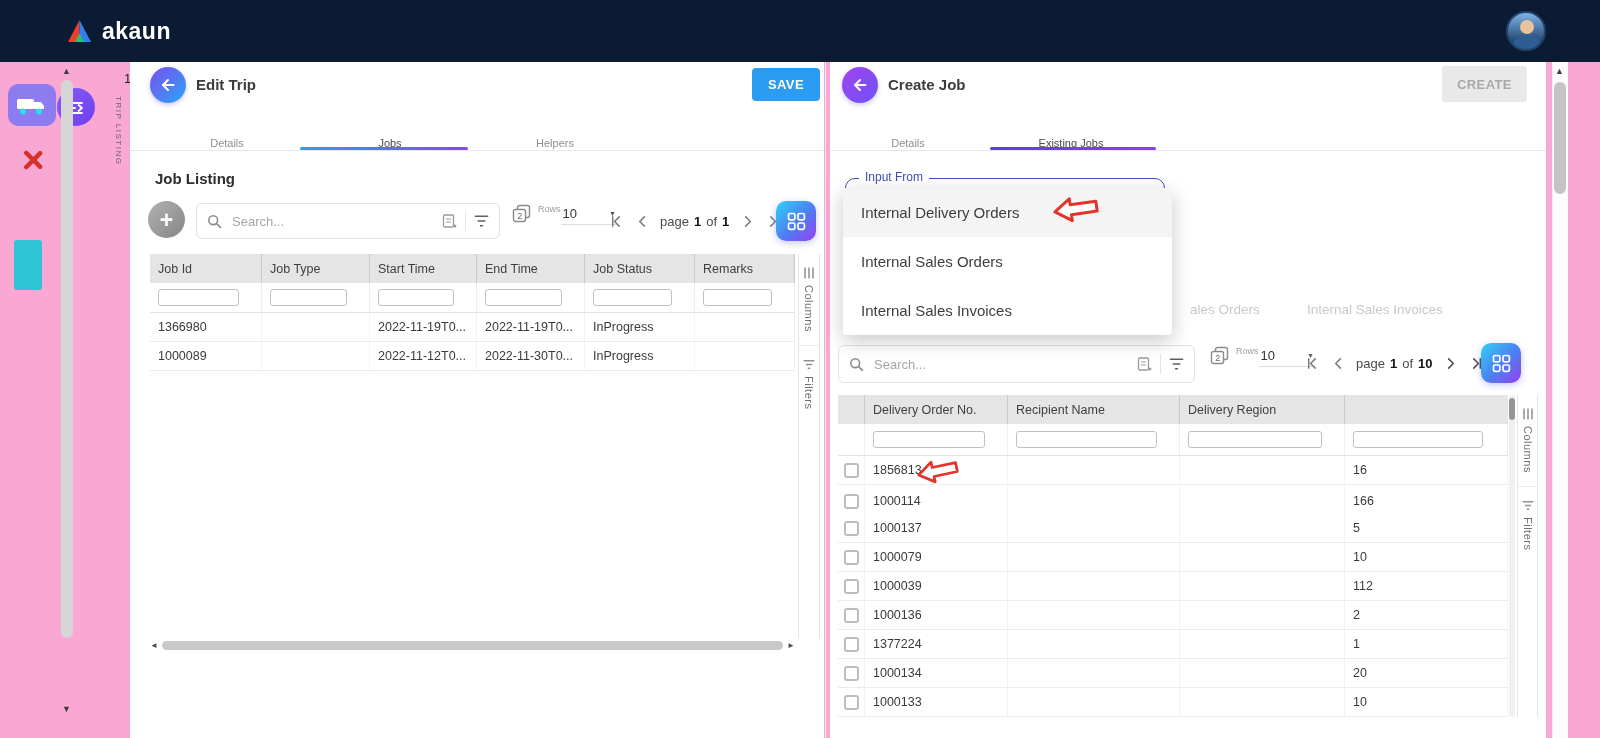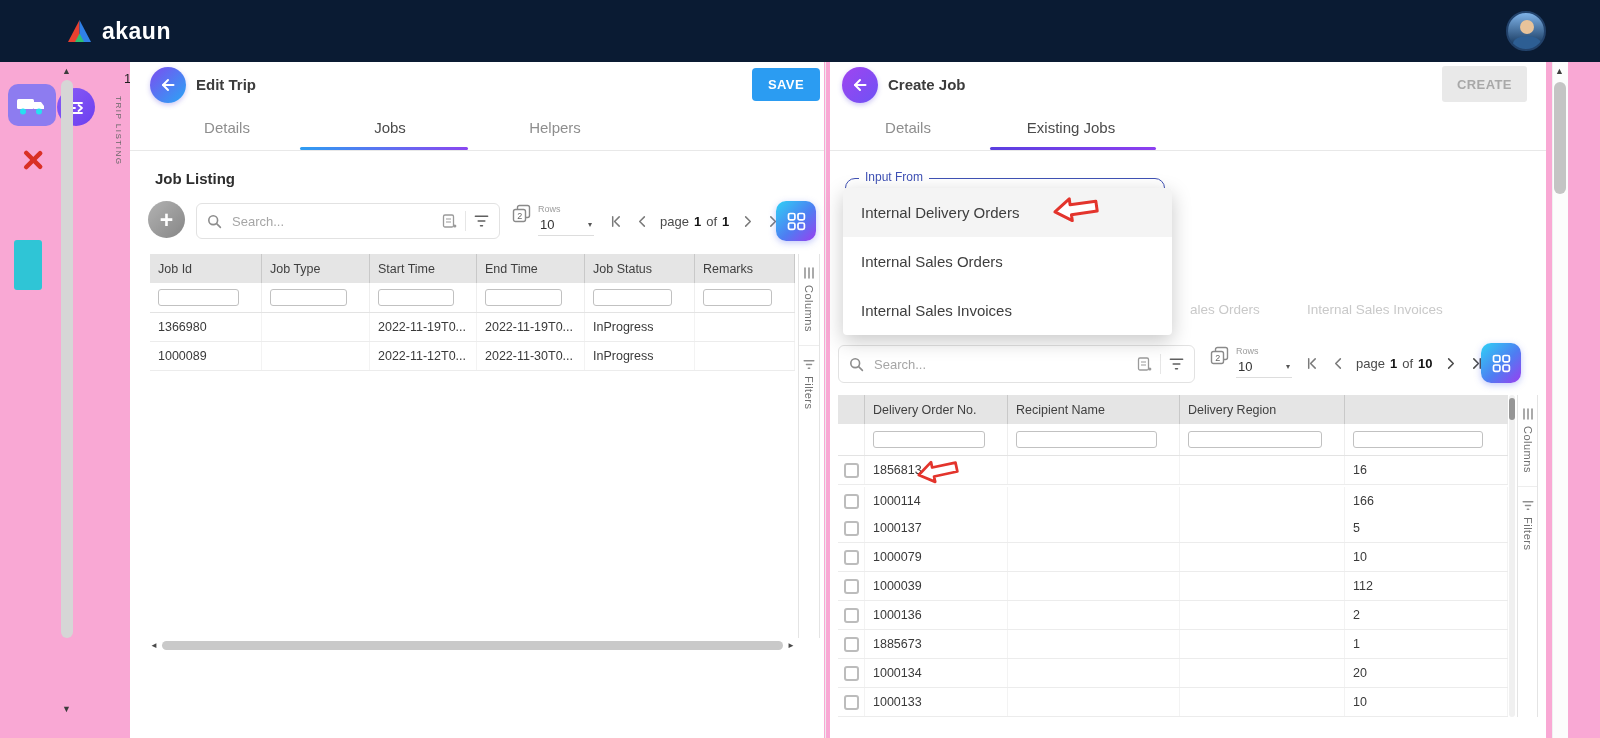--- a/index.html
+++ b/index.html
@@ -22,36 +22,36 @@
   .panel-divider{position:absolute;left:825px;top:62px;width:1px;height:676px;background:#ececec}
 
   .circle-btn{position:absolute;width:36px;height:36px;border-radius:50%;display:flex;align-items:center;justify-content:center;cursor:pointer;box-shadow:0 2px 5px rgba(90,70,220,.3)}
   .grad-blue{background:linear-gradient(135deg,#7c4df0 0%,#29a6f5 100%)}
   .grad-purple{background:linear-gradient(135deg,#a044f0 0%,#6e52f5 100%)}
   .panel-title{position:absolute;font-size:15px;font-weight:600;color:#3c3c3c}
   .btn{position:absolute;border:none;border-radius:4px;font-weight:700;font-size:13px;letter-spacing:.4px;display:flex;align-items:center;justify-content:center;cursor:pointer;font-family:inherit}
   .btn-save{background:#2b9cf2;color:#fff}
   .btn-create{background:#e9e9e9;color:#a8a8a8}
 
-  .tab{position:absolute;top:43px;height:44px;display:flex;align-items:center;justify-content:center;font-size:15px;color:#8e8e8e;cursor:pointer}
+  .tab{position:absolute;top:59px;height:44px;display:flex;align-items:center;justify-content:center;font-size:11px;color:#8e8e8e;cursor:pointer}
   .tab.active{color:#4b4b4b}
   .underline{position:absolute;top:85px;height:3px;border-radius:2px}
   .ul-blue{background:linear-gradient(90deg,#2e9df2,#8a46f0)}
   .ul-purple{background:linear-gradient(90deg,#5a3fe0,#8d3ff0)}
   .hr{position:absolute;height:1px;background:#e8e8e8}
   .section-title{position:absolute;font-size:15px;font-weight:600;color:#2e2e2e}
 
   
   .round-plus{position:absolute;width:37px;height:37px;border-radius:50%;background:linear-gradient(135deg,#b2b2b2,#868686);display:flex;align-items:center;justify-content:center;color:#fff;font-size:23px;font-weight:700;cursor:pointer;line-height:0}
   .searchbox{position:absolute;display:flex;align-items:center;gap:8px;padding:0 10px;border:1px solid #e2e2e2;border-radius:6px;background:#fff;box-sizing:border-box}
   .searchbox input{flex:1;border:0;outline:0;font-size:13px;color:#444;font-family:inherit;min-width:0;background:transparent}
   .searchbox input::placeholder{color:#a6a6a6}
   .vr{width:1px;height:20px;background:#e6e6e6}
   .rows-widget{position:absolute;display:flex;align-items:flex-start;gap:7px}
-  .rows-meta{display:flex;flex-direction:column}
+  .rows-meta{display:flex;flex-direction:row}
   .rows-label{font-size:9px;color:#9c9c9c;line-height:11px}
   .rows-value-row{display:flex;align-items:center;justify-content:space-between;width:52px;border-bottom:1px solid #ddd;padding:2px 2px 3px 2px;cursor:pointer}
   .rows-value{font-size:13px;color:#333}
   .caret{font-size:8px;color:#555}
   .pagination{position:absolute;display:flex;align-items:center;gap:9px;height:40px}
   .pg-btn{display:flex;align-items:center;justify-content:center;width:18px;height:18px;cursor:pointer}
   .pg-text{font-size:13px;color:#4a4a4a;display:flex;gap:5px;align-items:center}
   .pg-strong{font-weight:700;color:#141414}
   .grad-btn{position:absolute;width:40px;height:40px;border-radius:10px;background:linear-gradient(135deg,#2fd1f5 0%,#4e7df2 55%,#9a3ff0 100%);display:flex;align-items:center;justify-content:center;cursor:pointer;box-shadow:0 2px 7px rgba(80,100,240,.35)}
 
@@ -567,21 +567,21 @@
         <div class="cell" style="width:165px"></div>
         <div class="cell" style="width:163px">
             <span>2</span>
           </div>
       </div>
       <div class="t-row t-data" style="top:235px">
         <div class="cell cbx" style="width:27px">
             <span class="cb"></span>
           </div>
         <div class="cell" style="width:143px">
-            <span>1885673</span>
+            <span>1377224</span>
           </div>
         <div class="cell" style="width:172px"></div>
         <div class="cell" style="width:165px"></div>
         <div class="cell" style="width:163px">
             <span>1</span>
           </div>
       </div>
       <div class="t-row t-data" style="top:264px">
         <div class="cell cbx" style="width:27px">
             <span class="cb"></span>

